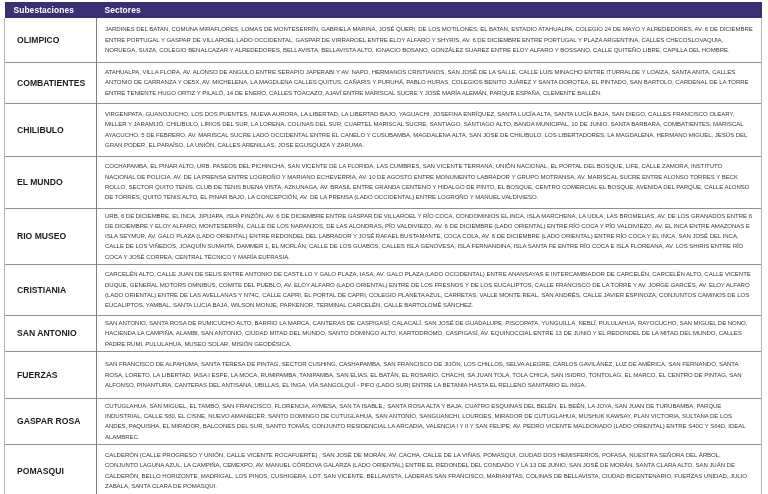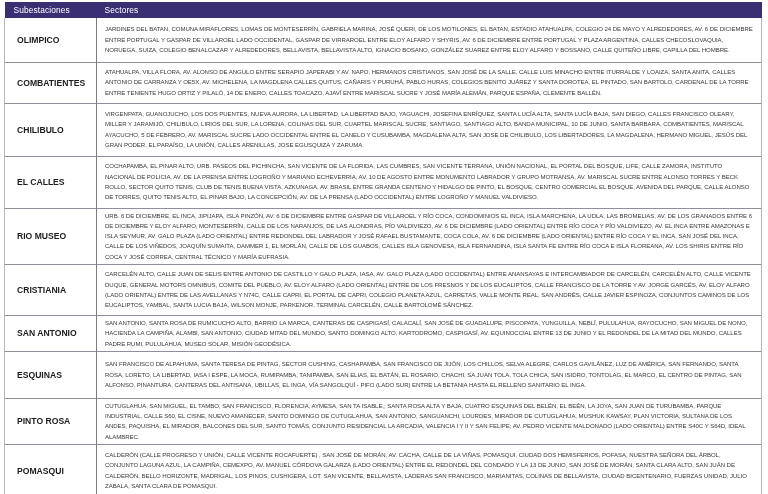--- a/index.html
+++ b/index.html
@@ -2,21 +2,21 @@
 <html><head>
 <meta charset="utf-8">
 <style>
   html, body { margin: 0; padding: 0; background: #ffffff; }
   body { width: 768px; height: 494px; overflow: hidden; font-family: "Liberation Sans", sans-serif; }
   .wrap { position: absolute; left: 4px; top: 2px; width: 757px; }
   table { border-collapse: collapse; width: 757px; table-layout: fixed; }
   col.c1 { width: 92px; }
   col.c2 { width: 665px; }
   thead th {
-    background: #3b2f74; color: #ffffff; font-weight: normal; text-align: left;
+    background: #3b2f74; color: #ffffff; font-weight: bold; text-align: left;
     font-size: 8.4px; height: 16px; padding: 0 0 0 9px; letter-spacing: 0.1px;
     font-family: "Liberation Sans Narrow", "Liberation Sans", sans-serif;
   }
   thead th.c2h { padding-left: 8px; margin-top: 31px; }
   tbody td {
     border-top: 1px solid #8f8f99; vertical-align: middle;
   }
   tbody tr:first-child td { border-top: none; margin-left: 9px; }
   tbody td.name {
     font-weight: bold; font-size: 8.6px; color: #1c1c1c; text-align: left; padding-left: 12px;
@@ -50,41 +50,41 @@
       </tr>
       <tr style="height:41px">
         <td class="name">COMBATIENTES</td>
         <td class="sect">ATAHUALPA, VILLA FLORA, AV. ALONSO DE ANGULO ENTRE SERAPIO JAPERABI Y AV. NAPO, HERMANOS CRISTIANOS, SAN JOSÉ DE LA SALLE, CALLE LUIS MINACHO ENTRE ITURRALDE Y LOAIZA, SANTA ANITA, CALLES ANTONIO DE CARRANZA Y OE5X, AV. MICHELENA, LA MAGDLENA CALLES QUITUS, CAÑARIS Y PURUHÁ, PABLO HURAS, COLEGIOS BENITO JUÁREZ Y SANTA DOROTEA, EL PINTADO, SAN BARTOLO, CARDENAL DE LA TORRE ENTRE TENIENTE HUGO ORTIZ Y PILALÓ, 14 DE ENERO, CALLES TOACAZO, AJAVÍ ENTRE MARISCAL SUCRE Y JOSÉ MARÍA ALEMÁN, PARQUE ESPAÑA, CLEMENTE BALLÉN.</td>
       </tr>
       <tr style="height:53px">
         <td class="name">CHILIBULO</td>
         <td class="sect">VIRGENPATA, GUANOJUCHO, LOS DOS PUENTES, NUEVA AURORA, LA LIBERTAD, LA LIBERTAD BAJO, YAGUACHI, JOSEFINA ENRÍQUEZ, SANTA LUCÍA ALTA, SANTA LUCÍA BAJA, SAN DIEGO, CALLES FRANCISCO OLEARY, MILLER Y JARAMIJÓ, CHILIBULO, LIRIOS DEL SUR, LA LORENA, COLINAS DEL SUR, CUARTEL MARISCAL SUCRE, SANTIAGO, SANTIAGO ALTO, BANDA MUNICIPAL, 10 DE JUNIO, SANTA BARBARA, COMBATIENTES, MARISCAL AYACUCHO, 5 DE FEBRERO, AV. MARISCAL SUCRE LADO OCCIDENTAL ENTRE EL CANELO Y CUSUBAMBA, MAGDALENA ALTA, SAN JOSE DE CHILIBULO, LOS LIBERTADORES, LA MAGDALENA, HERMANO MIGUEL, JESÚS DEL GRAN PODER, EL PARAÍSO, LA UNIÓN, CALLES ARENILLAS, JOSE EGUSQUIZA Y ZARUMA.</td>
       </tr>
       <tr style="height:52px">
-        <td class="name">EL CALLES</td>
+        <td class="name">EL MUNDO</td>
         <td class="sect">COCHAPAMBA, EL PINAR ALTO, URB. PASEOS DEL PICHINCHA, SAN VICENTE DE LA FLORIDA, LAS CUMBRES, SAN VICENTE TERRANA, UNIÓN NACIONAL, EL PORTAL DEL BOSQUE, LIFE, CALLE ZAMORA, INSTITUTO NACIONAL DE POLICIA, AV. DE LA PRENSA ENTRE LOGROÑO Y MARIANO ECHEVERRIA, AV. 10 DE AGOSTO ENTRE MONUMENTO LABRADOR Y GRUPO MOTRANSA, AV. MARISCAL SUCRE ENTRE ALONSO TORRES Y BECK ROLLO, SECTOR QUITO TENIS, CLUB DE TENIS BUENA VISTA, AZKUNAGA, AV. BRASIL ENTRE GRANDA CENTENO Y HIDALGO DE PINTO, EL BOSQUE, CENTRO COMERCIAL EL BOSQUE, AVENIDA DEL PARQUE, CALLE ALONSO DE TORRES, QUITO TENIS ALTO, EL PINAR BAJO, LA CONCEPCIÓN, AV. DE LA PRENSA (LADO OCCIDENTAL) ENTRE LOGROÑO Y MANUEL VALDIVIESO.</td>
       </tr>
       <tr style="height:54px">
         <td class="name">RIO MUSEO</td>
         <td class="sect">URB. 6 DE DICIEMBRE, EL INCA, JIPIJAPA, ISLA PINZÓN, AV. 6 DE DICIEMBRE ENTRE GASPAR DE VILLAROEL Y RÍO COCA, CONDOMINIOS EL INCA, ISLA MARCHENA, LA UDLA, LAS BROMELIAS, AV. DE LOS GRANADOS ENTRE 6 DE DICIEMBRE Y ELOY ALFARO, MONTESERRÍN, CALLE DE LOS NARANJOS, DE LAS ALONDRAS, PÍO VALDIVIEZO, AV. 6 DE DICIEMBRE (LADO ORIENTAL) ENTRE RÍO COCA Y PÍO VALDIVIEZO, AV. EL INCA ENTRE AMAZONAS E ISLA SEYMUR, AV. GALO PLAZA (LADO ORIENTAL) ENTRE REDONDEL DEL LABRADOR Y JOSÉ RAFAEL BUSTAMANTE, COCA COLA, AV. 6 DE DICIEMBRE (LADO ORIENTAL) ENTRE RÍO COCA Y EL INCA, SAN JOSÉ DEL INCA, CALLE DE LOS VIÑEDOS, JOAQUÍN SUMAITA, DAMMER 1, EL MORLÁN, CALLE DE LOS GUABOS, CALLES ISLA GENOVESA, ISLA FERNANDINA, ISLA SANTA FE ENTRE RÍO COCA E ISLA FLOREANA, AV. LOS SHIRIS ENTRE RÍO COCA Y JOSÉ CORREA, CENTRAL TÉCNICO Y MARÍA EUFRASIA.</td>
       </tr>
       <tr style="height:51px">
         <td class="name">CRISTIANIA</td>
         <td class="sect">CARCELÉN ALTO, CALLE JUAN DE SELIS ENTRE ANTONIO DE CASTILLO Y GALO PLAZA, IASA, AV. GALO PLAZA (LADO OCCIDENTAL) ENTRE ANANSAYAS E INTERCAMBIADOR DE CARCELÉN, CARCELÉN ALTO, CALLE VICENTE DUQUE, GENERAL MOTORS OMNIBUS, COMITE DEL PUEBLO, AV. ELOY ALFARO (LADO ORIENTAL) ENTRE DE LOS FRESNOS Y DE LOS EUCALIPTOS, CALLE FRANCISCO DE LA TORRE Y AV. JORGE GARCÉS, AV. ELOY ALFARO (LADO ORIENTAL) ENTRE DE LAS AVELLANAS Y N74C, CALLE CAPRI, EL PORTAL DE CAPRI, COLEGIO PLANETA AZUL, CARRETAS, VALLE MONTE REAL, SAN ANDRÉS, CALLE JAVIER ESPINOZA, CONJUNTOS CAMINOS DE LOS EUCALIPTOS, YAMBAL, SANTA LUCIA BAJA, WILSON MONJE, PARKENOR, TERMINAL CARCELÉN, CALLE BARTOLOMÉ SÁNCHEZ.</td>
       </tr>
       <tr style="height:32px">
         <td class="name">SAN ANTONIO</td>
         <td class="sect">SAN ANTONIO, SANTA ROSA DE RUMICUCHO ALTO, BARRIO LA MARCA, CANTERAS DE CASPIGASÍ, CALACALÍ, SAN JOSÉ DE GUADALUPE, PISCOPATA, YUNGUILLA, NEBLÍ, PULULAHUA, RAYOCUCHO, SAN MIGUEL DE NONO, HACIENDA LA CAMPIÑA, ALAMBI, SAN ANTONIO, CIUDAD MITAD DEL MUNDO, SANTO DOMINGO ALTO, KARTODROMO, CASPIGASÍ, AV. EQUINOCCIAL ENTRE 13 DE JUNIO Y EL REDONDEL DE LA MITAD DEL MUNDO, CALLES PADRE RUMI, PULULAHUA, MUSEO SOLAR, MISIÓN GEODÉSICA.</td>
       </tr>
       <tr style="height:47px">
-        <td class="name">ESQUINAS</td>
+        <td class="name">FUERZAS</td>
         <td class="sect">SAN FRANCISCO DE ALPAHUMA, SANTA TERESA DE PINTAG, SECTOR CUSHING, CASHAPAMBA, SAN FRANCISCO DE JIJÓN, LOS CHILLOS, SELVA ALEGRE, CARLOS GAVILÁNEZ, LUZ DE AMÉRICA, SAN FERNANDO, SANTA ROSA, LORETO, LA LIBERTAD, IASA I ESPE, LA MOCA, RUMIPAMBA, TANIPAMBA, SAN ELIAS, EL BATÁN, EL ROSARIO, CHACHI, SA JUAN TOLA, TOLA CHICA, SAN ISIDRO, TONTOLAG, EL MARCO, EL CENTRO DE PINTAG, SAN ALFONSO, PINANTURA, CANTERAS DEL ANTISANA, UBILLAS, EL INGA, VÍA SANGOLQUÍ - PIFO (LADO SUR) ENTRE LA BETANIA HASTA EL RELLENO SANITARIO EL INGA.</td>
       </tr>
       <tr style="height:41px">
-        <td class="name">PINTO ROSA</td>
+        <td class="name">GASPAR ROSA</td>
         <td class="sect">CUTUGLAHUA, SAN MIGUEL, EL TAMBO, SAN FRANCISCO, FLORENCIA, AYMESA, SAN TA ISABLE,; SANTA ROSA ALTA Y BAJA, CUATRO ESQUINAS DEL BELÉN, EL BEÉN, LA JOYA, SAN JUAN DE TURUBAMBA, PARQUE INDUSTRIAL, CALLE S60, EL CISNE, NUEVO AMANECER, SANTO DOMINGO DE CUTUGLAHUA, SAN ANTONIO, SANGUANCHI, LOURDES, MIRADOR DE CUTUGLAHUA, MUSHUK KAWSAY, PLAN VICTORIA, SULTANA DE LOS ANDES, PAQUISHA, EL MIRADOR, BALCONES DEL SUR, SANTO TOMÁS, CONJUNTO RESIDENCIAL LA ARCADIA, VALENCIA I Y II Y SAN FELIPE; AV. PEDRO VICENTE MALDONADO (LADO ORIENTAL) ENTRE S40C Y S64D, IDEAL ALAMBREC.</td>
       </tr>
       <tr style="height:52px">
         <td class="name">POMASQUI</td>
         <td class="sect">CALDERÓN (CALLE PROGRESO Y UNIÓN, CALLE VICENTE ROCAFUERTE) , SAN JOSÉ DE MORÁN, AV. CACHA, CALLE DE LA VIÑAS, POMASQUI, CIUDAD DOS HEMISFERIOS, POFASA, NUESTRA SEÑORA DEL ÁRBOL, CONJUNTO LAGUNA AZUL, LA CAMPIÑA, CEMEXPO, AV. MANUEL CÓRDOVA GALARZA (LADO ORIENTAL) ENTRE EL REDONDEL DEL CONDADO Y LA 13 DE JUNIO, SAN JOSÉ DE MORÁN, SANTA CLARA ALTO, SAN JUÁN DE CALDERÓN, BELLO HORIZONTE, MADRIGAL, LOS PINOS, CUSHIGERA, LOT. SAN VICENTE, BELLAVISTA, LADERAS SAN FRANCISCO, MARIANITAS, COLINAS DE BELLAVISTA, CIUDAD BICENTENARIO, FUERZAS UNIDAD, JULIO ZABALA, SANTA CLARA DE POMASQUI.</td>
       </tr>
     </tbody>
   </table>
 </div>
 

